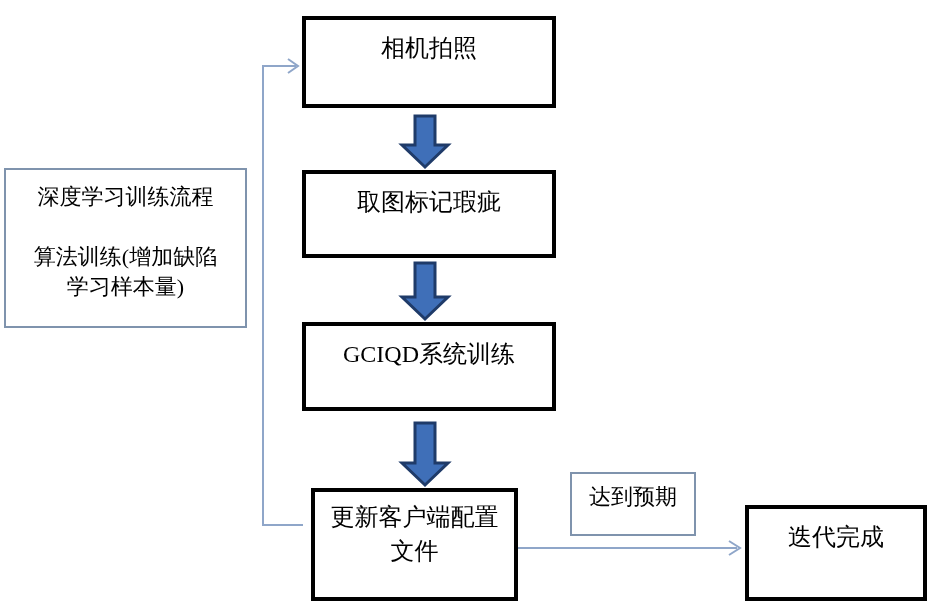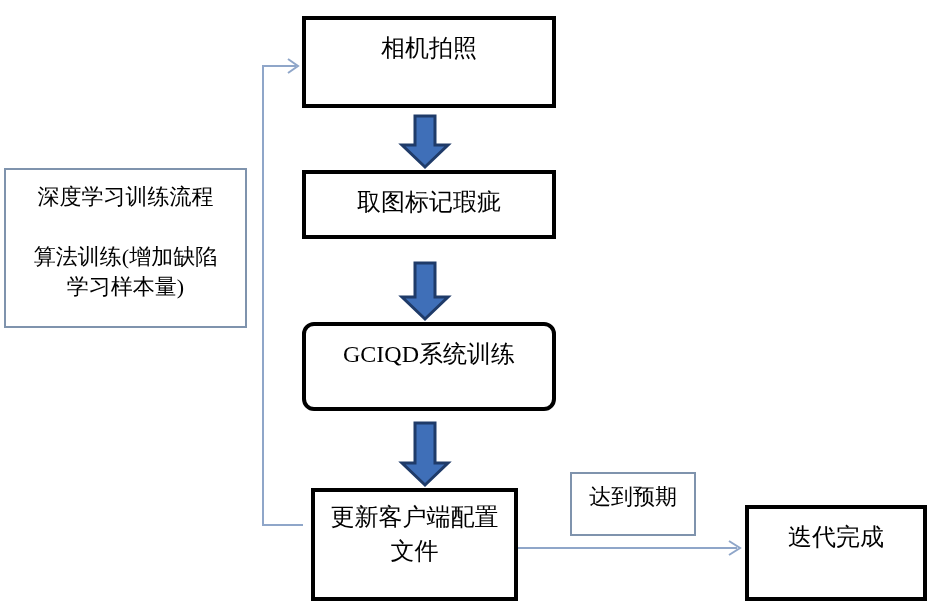--- a/index.html
+++ b/index.html
@@ -27,22 +27,22 @@
     font-size: 24px;
     line-height: 34px;
     padding-top: 11px;
   }
   .note {
     border: 2px solid var(--note-border, #7f93ad);
     font-size: 22px;
     line-height: 30px;
   }
   .step-camera   { left: 302px; top: 16px;  width: 254px; height: 92px; }
-  .step-mark     { left: 302px; top: 170px; width: 254px; height: 69px; }
-  .step-train    { left: 302px; top: 322px; width: 254px; height: 89px; border-radius: 12px; }
+  .step-mark     { left: 302px; top: 170px; width: 254px; height: 88px; }
+  .step-train    { left: 302px; top: 322px; width: 254px; height: 89px; }
   .step-update   { left: 311px; top: 488px; width: 207px; height: 113px; padding-top: 8px; }
   .step-update .wrap-limit {
     display: inline-block;
     max-width: 182px;
     word-break: break-all;
   }
   .side-note     { left: 4px;   top: 168px; width: 243px; height: 160px; padding-top: 12px; }
   .side-note .note-title { margin: 0 0 30px 0; }
   .side-note .note-body {
     margin: 0 auto;

